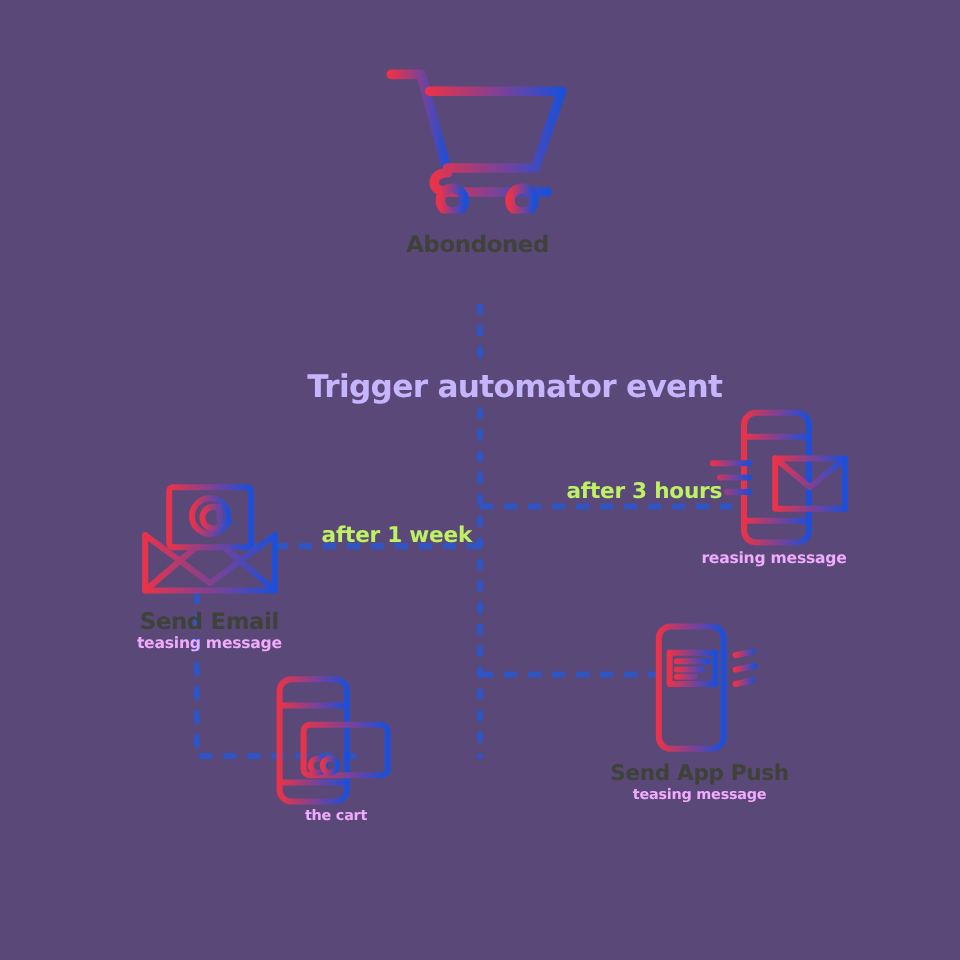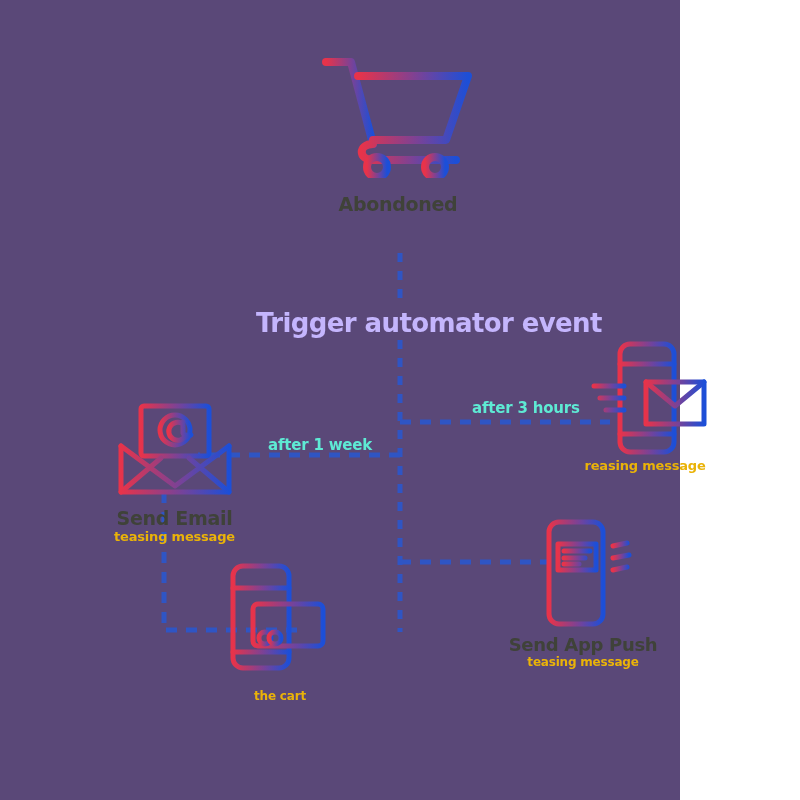--- a/index.html
+++ b/index.html
@@ -7,21 +7,21 @@
     padding: 0;
   }
   body {
     width: 800px;
     height: 800px;
     overflow: hidden;
     font-family: "DejaVu Sans", sans-serif;
   }
   #canvas {
     position: relative;
-    width: 680px;
+    width: 800px;
     height: 800px;
     background: #5a4878;
   }
   .layer {
     position: absolute;
     left: 0;
     top: 0;
     width: 800px;
     height: 800px;
   }
@@ -38,39 +38,39 @@
     font-family: "DejaVu Sans", sans-serif;
     font-weight: bold;
     color: #3f4239;
     letter-spacing: -0.3px;
     line-height: 1.12;
   }
   .node-sub {
     display: block;
     font-family: "DejaVu Sans", sans-serif;
     font-weight: bold;
-    color: #eab308;
+    color: #f0abfc;
     letter-spacing: -0.2px;
     line-height: 1.15;
   }
   .big-title {
     position: absolute;
     font-family: "DejaVu Sans", sans-serif;
     font-weight: bold;
     color: #c4b5fd;
     font-size: 26px;
     letter-spacing: -0.6px;
     white-space: nowrap;
   }
   .edge-label {
     position: absolute;
     font-family: "DejaVu Sans", sans-serif;
     font-weight: bold;
-    color: #5eead4;
-    font-size: 15px;
+    color: #bef264;
+    font-size: 18px;
     letter-spacing: -0.2px;
     white-space: nowrap;
   }
   
   #node-cart        { left: 268px; top: 48px;  width: 260px; }
   #node-cart .node-title { font-size: 19px; margin-top: 16px; }
 
   #node-email       { left: 72px;  top: 400px; width: 205px; }
   #node-email .node-title { font-size: 19px; margin-top: 8px; }
   #node-email .node-sub   { font-size: 13px; margin-top: 1px; }
@@ -82,21 +82,21 @@
   #node-apppush     { left: 490px; top: 518px; width: 186px; }
   #node-apppush .node-title { font-size: 18px; margin-top: 7px; }
   #node-apppush .node-sub   { font-size: 12px; margin-top: 1px; }
 
   #node-whatsapp    { left: 360px; top: 608px; width: 180px; }
   #node-whatsapp .node-title { font-size: 18px; margin-top: 7px; }
   #node-whatsapp .node-sub   { font-size: 12px; margin-top: 1px; }
 
   #node-checkout    { left: 190px; top: 562px; width: 180px; }
   #node-checkout .node-title { font-size: 18px; margin-top: 7px; }
-  #node-checkout .node-sub   { font-size: 12px; margin-top: 18px; }
+  #node-checkout .node-sub   { font-size: 12px; margin-top: 1px; }
 
   #label-week   { left: 268px; top: 436px; }
   #label-hours  { left: 472px; top: 399px; }
   #title-trigger{ left: 256px; top: 308px; }
 </style>
 </head>
 <body>
 
 <div id="canvas">
 

